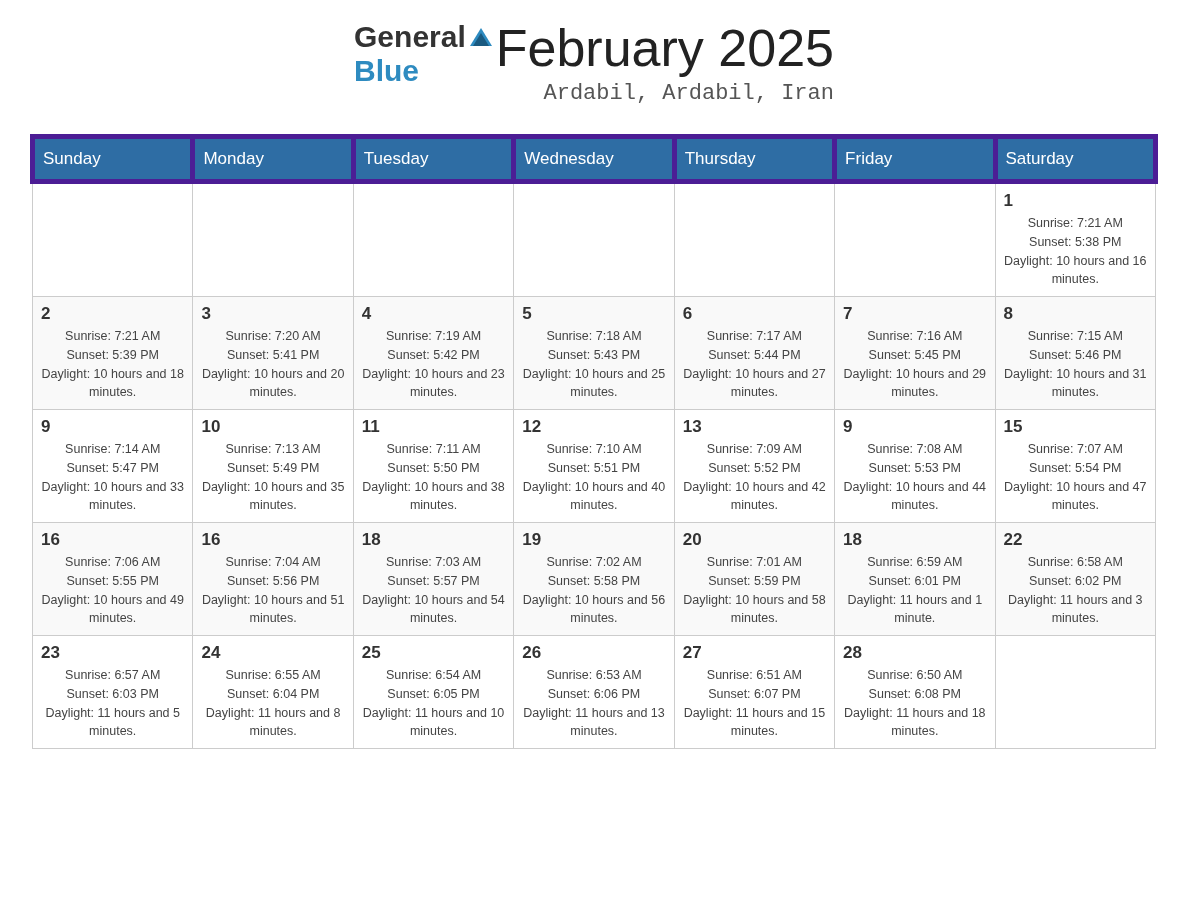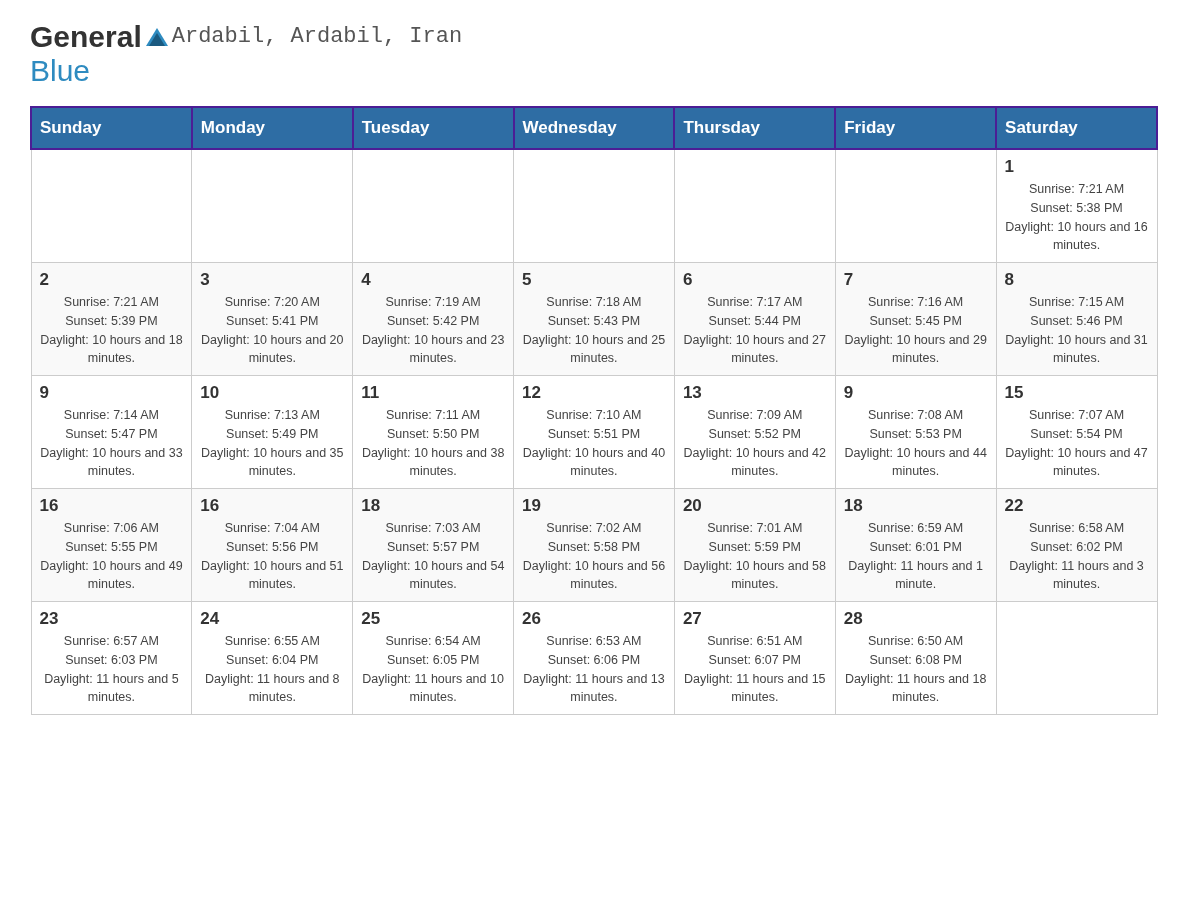--- a/index.html
+++ b/index.html
@@ -5,23 +5,23 @@
     * { box-sizing: border-box; margin: 0; padding: 0; }
     body {
       font-family: Arial, sans-serif;
       background: #fff;
       padding: 20px 30px;
       width: 1188px;
       min-height: 918px;
     }
     .header {
       display: flex;
-      justify-content: flex-start;
+      justify-content: center;
       align-items: flex-start;
-      margin-bottom: 18px;
+      margin-bottom: 28px;
     }
     .title-section {
       text-align: right;
     }
     .month-title {
       font-size: 52px;
       font-weight: normal;
       color: #222;
       line-height: 1.1;
     }
@@ -33,24 +33,24 @@
     }
     .calendar {
       width: 100%;
       border-collapse: collapse;
       border: 1px solid #aaa;
     }
     .calendar th {
       background-color: #2e6da4;
       color: #fff;
       font-size: 17px;
-      font-weight: bold;
+      font-weight: normal;
       padding: 10px 8px;
       text-align: left;
-      border: 2px solid #4c1d95;
+      border: 5px solid #4c1d95;
     }
     .calendar td {
       vertical-align: top;
       padding: 7px 8px;
       border: 1px solid #ccc;
       width: calc(100% / 7);
       min-height: 110px;
       height: 110px;
     }
     .day-number {
@@ -94,24 +94,25 @@
 <div class="header">
   <div class="logo-wrap">
     <div class="logo-line1">
       <span style="font-size:30px; font-weight:bold; color:#333;">General</span>
       <svg width="26" height="22" viewBox="0 0 26 22" style="margin: 0 2px;">
         <polygon points="13,2 24,20 2,20" fill="#2e8bc0"></polygon>
         <polygon points="13,7 21,20 5,20" fill="#1a5a80"></polygon>
       </svg>
     </div>
     <div>
-      <span style="font-size:30px; font-weight:normal; color:#2e8bc0; margin-left: 0;">Blue</span>
+      <span style="font-size:30px; font-weight:bold; color:#2e8bc0; margin-left: 0;">Blue</span>
     </div>
   </div>
   <div class="title-section">
+    <div class="month-title">February 2025</div>
     <div class="location-title">Ardabil, Ardabil, Iran</div>
   </div>
 </div>
 
 <table class="calendar">
   <thead>
     <tr>
     <th>Sunday</th>
         <th>Monday</th>
         <th>Tuesday</th>

